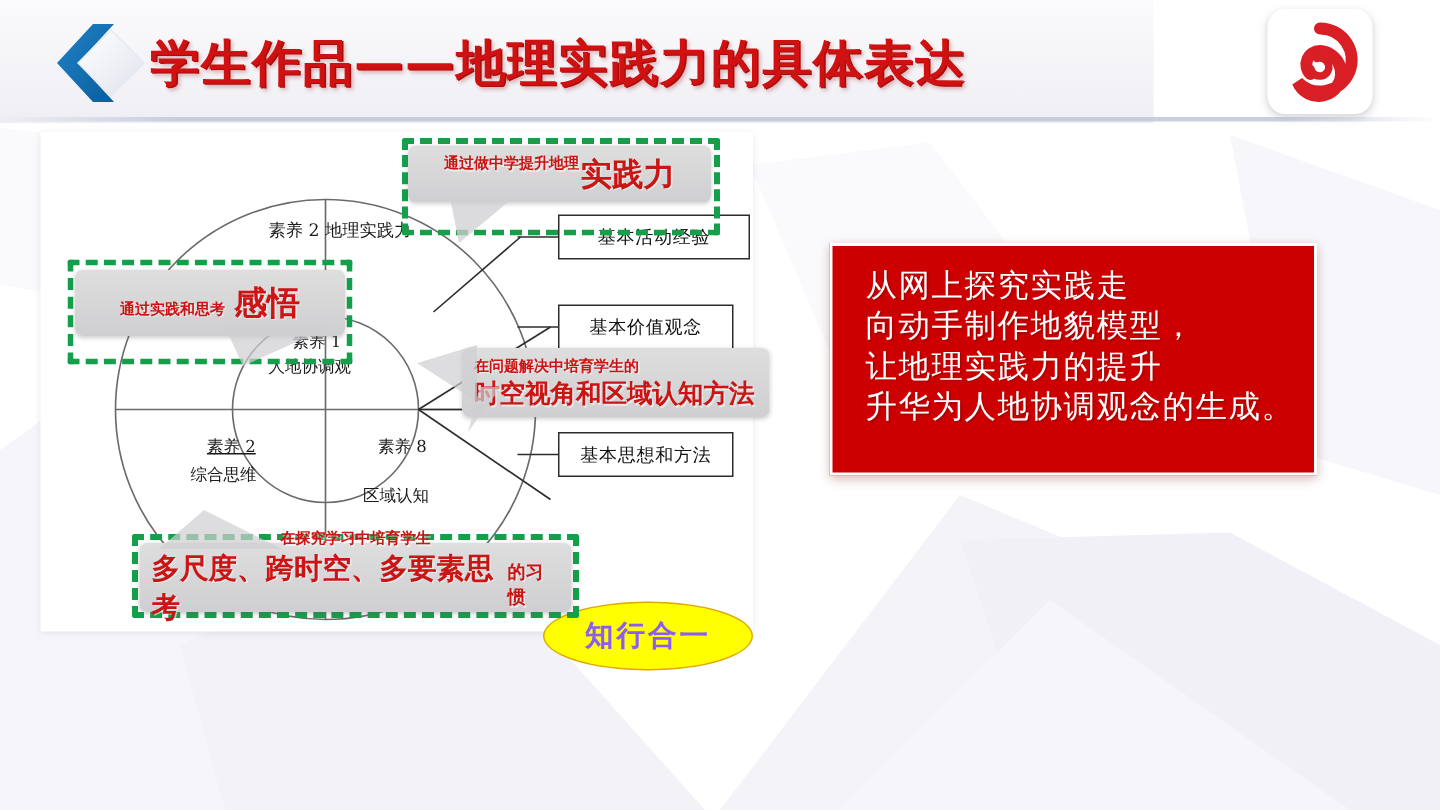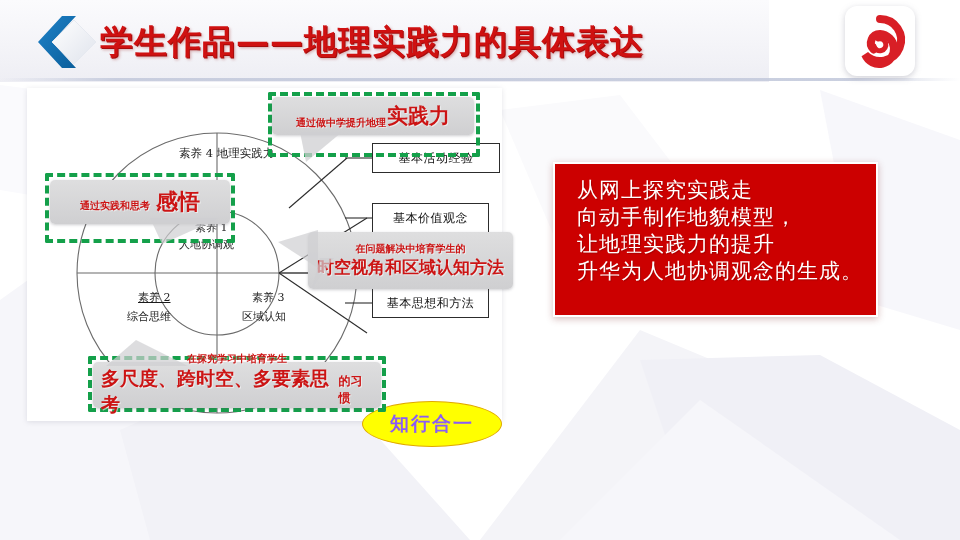--- a/index.html
+++ b/index.html
@@ -177,62 +177,62 @@
       <line x1="252" y1="185" x2="340" y2="130" stroke="#2c2c2c" stroke-width="1.1"></line>
       <line x1="252" y1="185" x2="340" y2="185" stroke="#2c2c2c" stroke-width="1.1"></line>
       <line x1="252" y1="185" x2="340" y2="245" stroke="#2c2c2c" stroke-width="1.1"></line>
       <line x1="262" y1="120" x2="320" y2="70" stroke="#2c2c2c" stroke-width="1.1"></line>
 
       <line x1="318" y1="70" x2="345" y2="70" stroke="#2c2c2c" stroke-width="1.1"></line>
       <line x1="318" y1="130" x2="345" y2="130" stroke="#2c2c2c" stroke-width="1.1"></line>
       <line x1="318" y1="215" x2="345" y2="215" stroke="#2c2c2c" stroke-width="1.1"></line>
     </svg>
 
-    <div class="cn lbl-md" style="left:152px; top:58px;">素养 4  地理实践力</div>
+    <div class="cn lbl-md" style="left:152px; top:58px;">素养 2  地理实践力</div>
     <div class="cn lbl-sm" style="left:168px; top:132px;">素养 1</div>
     <div class="cn lbl-sm" style="left:152px; top:149px;">人地协调观</div>
     <div class="cn lbl-sm" style="left:111px; top:202px;text-decoration:underline;">素养 2</div>
     <div class="cn lbl-sm" style="left:100px; top:221px;">综合思维</div>
-    <div class="cn lbl-sm" style="left:225px; top:202px;">素养 3</div>
-    <div class="cn lbl-sm" style="left:215px; top:221px;">区域认知</div>
+    <div class="cn lbl-sm" style="left:225px; top:202px;">素养 8</div>
+    <div class="cn lbl-sm" style="left:215px; top:235px;">区域认知</div>
 
     <div class="obox" style="left:345px; top:55px; width:128px; height:30px;">基本活动经验</div>
     <div class="obox" style="left:345px; top:115px; width:117px; height:30px;">基本价值观念</div>
     <div class="obox" style="left:345px; top:200px; width:117px; height:30px;">基本思想和方法</div>
 
     <div id="yellow-ellipse">
       <span>知行合一</span>
     </div>
   </div>
 
   <div class="greenbox" style="left:268px; top:92px; width:212px; height:65px;"></div>
   <div class="greenbox" style="left:45px; top:173px; width:190px; height:70px;"></div>
   <div class="greenbox" style="left:88px; top:356px; width:298px; height:56px;"></div>
 
   <div class="callout" style="left:272px; top:97px; width:202px; height:38px; align-items:center;">
-    <div style="display:flex; align-items:flex-end; gap:1px;">
+    <div style="display:flex; align-items:flex-start; gap:1px;">
       <span class="small">通过做中学提升地理</span>
       <span class="big" style="font-size:21px;">实践力</span>
     </div>
   </div>
   <svg style="position:absolute; left:300px; top:132px; width:60px; height:32px;" viewBox="0 0 60 32">
     <polygon points="0,0 42,0 6,30" fill="#cfcfd1" opacity=".75"></polygon>
   </svg>
 
   <div class="callout" style="left:50px; top:180px; width:180px; height:44px; align-items:center;">
     <div style="display:flex; align-items:baseline; gap:6px;">
       <span class="small">通过实践和思考</span>
       <span class="big" style="font-size:22px;">感悟</span>
     </div>
   </div>
   <svg style="position:absolute; left:150px; top:218px; width:90px; height:32px;" viewBox="0 0 90 32">
     <polygon points="0,0 70,0 12,26" fill="#cfcfd1" opacity=".7"></polygon>
   </svg>
 
-  <div class="callout" style="left:308px; top:232px; width:205px; height:57px; align-items:center;">
+  <div class="callout" style="left:308px; top:232px; width:205px; height:46px; align-items:flex-start;">
     <span class="small" style="text-align:center;">在问题解决中培育学生的</span>
     <span class="big" style="font-size:17px; text-align:center; letter-spacing:0px;">时空视角和区域认知方法</span>
   </div>
   <svg style="position:absolute; left:278px; top:228px; width:70px; height:64px;" viewBox="0 0 70 64">
     <polygon points="40,2 40,40 0,14" fill="#cfcfd1" opacity=".7"></polygon>
     <polygon points="42,30 56,30 34,60" fill="#cfcfd1" opacity=".7"></polygon>
   </svg>
 
   <div class="callout" style="left:93px; top:362px; width:288px; height:46px; align-items:center;">
     <span class="small" style="text-align:center;">在探究学习中培育学生</span>

